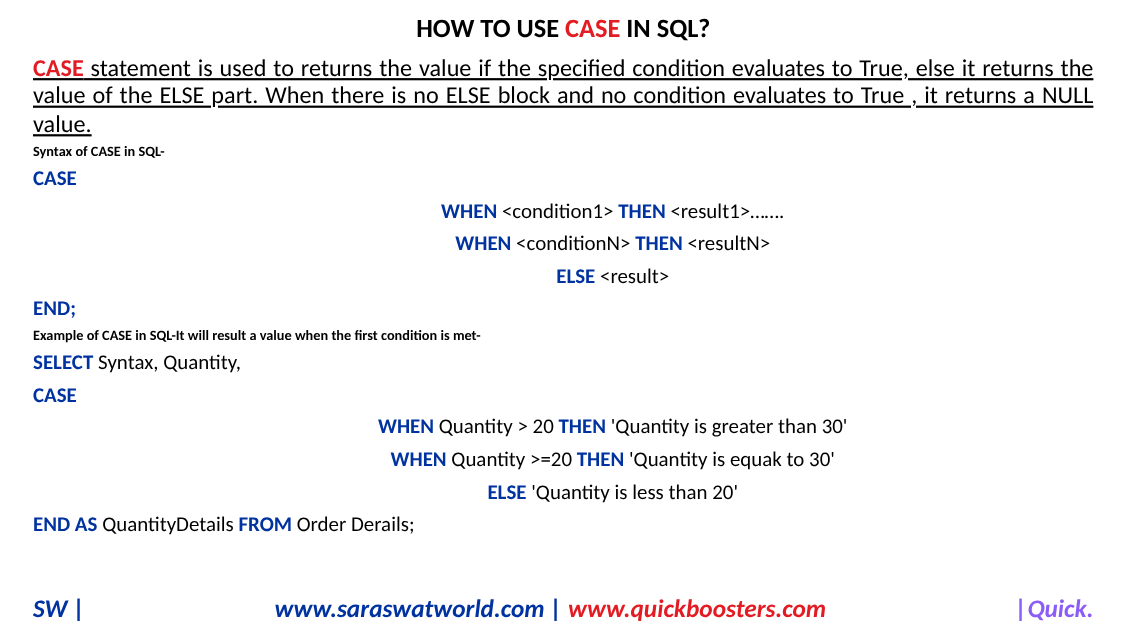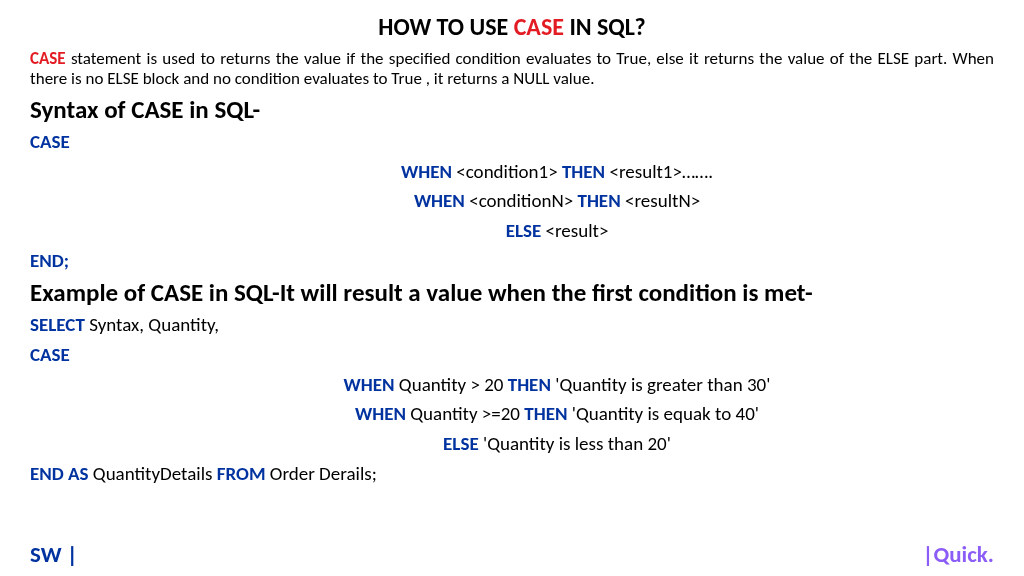--- a/index.html
+++ b/index.html
@@ -19,32 +19,33 @@
       text-align: center;
       font-size: 24px;
       font-weight: bold;
       color: #000000;
       margin-bottom: 8px;
     }
     .title .red {
       color: #e31b23;
     }
     .para {
-      font-size: 17px;
+      font-size: 22px;
       color: #000000;
       text-align: justify;
       line-height: 1.15;
       margin-bottom: 6px;
+      text-decoration: underline;
     }
     .para .red-bold {
       color: #e31b23;
       font-weight: bold;
     }
     .subhead {
-      font-size: 25px;
+      font-size: 13px;
       font-weight: bold;
       color: #000000;
       margin-bottom: 4px;
     }
     .codeline {
       font-size: 19px;
       color: #000000;
       margin-bottom: 4px;
       line-height: 1.35;
     }
@@ -60,20 +61,21 @@
       position: absolute;
       bottom: 8px;
       left: 0;
       right: 0;
       padding: 0 30px;
       display: flex;
       justify-content: space-between;
       align-items: baseline;
       font-size: 23px;
       font-weight: bold;
+      font-style: italic;
     }
     .footer .left {
       color: #0033a0;
     }
     .footer .center {
       text-align: center;
       flex: 1;
     }
     .footer .center .blue {
       color: #0033a0;
@@ -126,27 +128,30 @@
 
 <div class="codeline">
   <span class="kw">CASE</span>
 </div>
 
 <div class="codeline indent">
   <span class="kw">WHEN</span><span> Quantity &gt; 20 </span><span class="kw">THEN</span><span>  'Quantity is greater than 30'</span>
 </div>
 
 <div class="codeline indent">
-  <span class="kw">WHEN</span><span> Quantity &gt;=20 </span><span class="kw">THEN</span><span>  'Quantity is equak to 40'</span>
+  <span class="kw">WHEN</span><span> Quantity &gt;=20 </span><span class="kw">THEN</span><span>  'Quantity is equak to 30'</span>
 </div>
 
 <div class="codeline indent">
   <span class="kw">ELSE</span><span> 'Quantity is less than 20'</span>
 </div>
 
 <div class="codeline">
   <span class="kw">END AS</span><span> QuantityDetails </span><span class="kw">FROM</span><span> Order Derails;</span>
 </div>
 
 <div class="footer">
   <span class="left">SW |</span>
+  <span class="center">
+    <span class="blue">www.saraswatworld.com | </span><span class="red">www.quickboosters.com</span>
+  </span>
   <span class="right">|Quick.</span>
 </div>
 
 </body></html>

